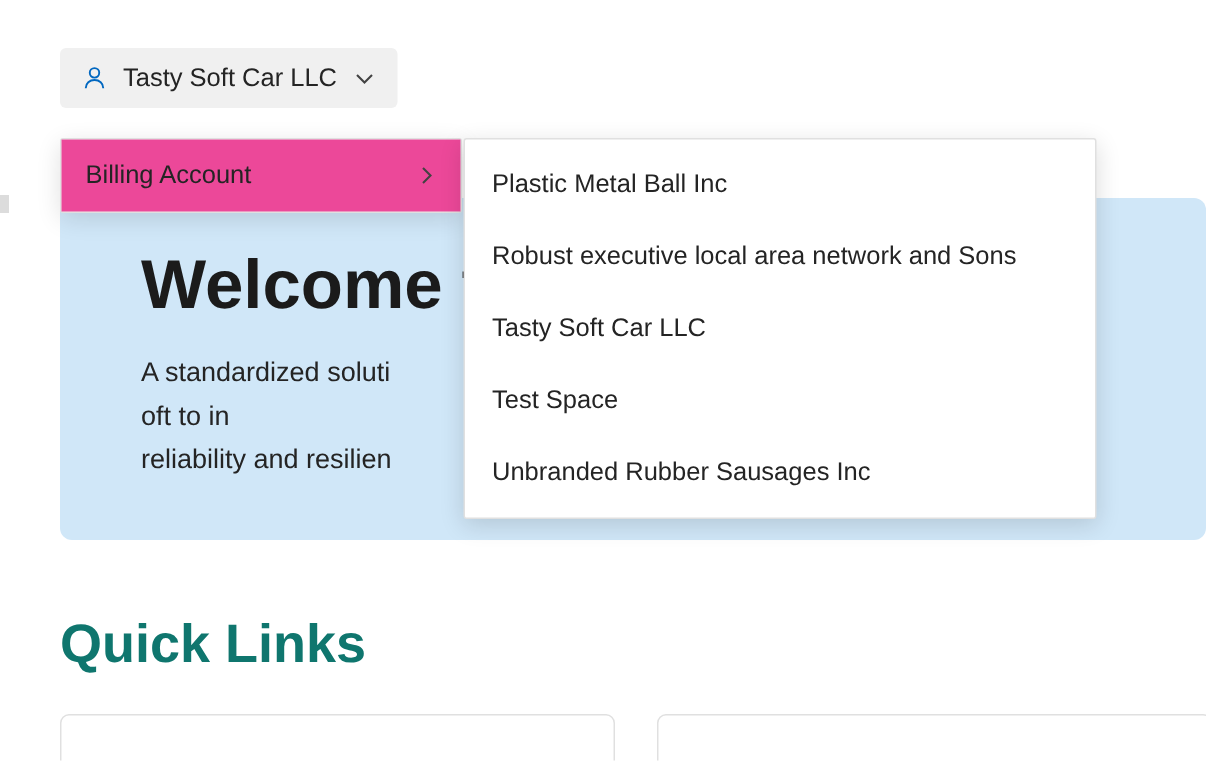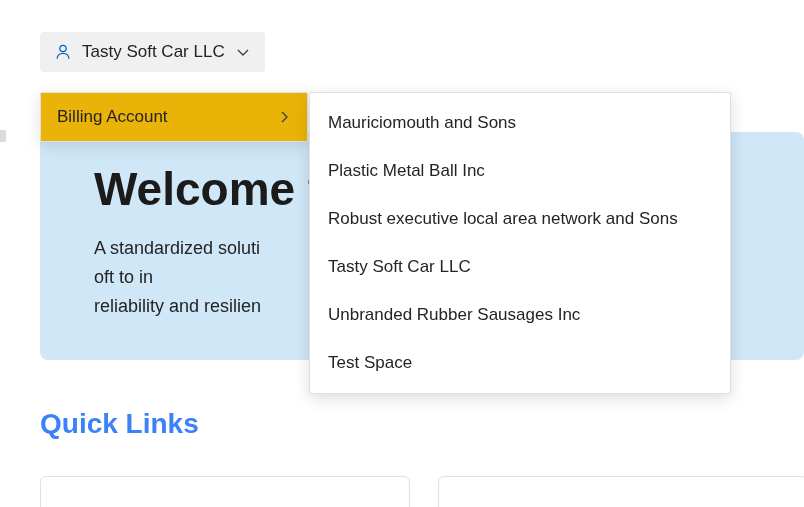--- a/index.html
+++ b/index.html
@@ -50,21 +50,21 @@
       padding: 0;
     }
     .submenu-item {
       display: flex;
       align-items: center;
       justify-content: space-between;
       padding: 14px 16px;
       font-size: 17px;
       color: #242424;
       cursor: pointer;
-      background: #eab308;
+      background: #ec4899;
     }
     .submenu-item .chev-right svg {
       width: 14px;
       height: 14px;
       display: block;
     }
     .flyout {
       position: absolute;
       top: 92px;
       left: 309px;
@@ -104,23 +104,23 @@
       font-size: 18px;
       color: #242424;
       line-height: 1.6;
     }
     .quick-links {
       position: absolute;
       top: 408px;
       left: 40px;
     }
     .quick-links h2 {
-      font-size: 28px;
+      font-size: 36px;
       font-weight: 700;
-      color: #3b82f6;
+      color: #0f766e;
     }
     .card-placeholder {
       position: absolute;
       top: 476px;
       left: 40px;
       width: 370px;
       height: 80px;
       border: 1px solid #e0e0e0;
       border-radius: 6px;
     }
@@ -188,19 +188,18 @@
     <span>Billing Account</span>
     <span class="chev-right">
       <svg viewBox="0 0 14 14" fill="none" stroke="#424242" stroke-width="1.4">
         <path d="M5 2l5 5-5 5"></path>
       </svg>
     </span>
   </div>
 </div>
 
 <div class="flyout">
-  <div class="flyout-item"><span>Mauriciomouth and Sons</span></div>
   <div class="flyout-item"><span>Plastic Metal Ball Inc</span></div>
   <div class="flyout-item"><span>Robust executive local area network and Sons</span></div>
   <div class="flyout-item"><span>Tasty Soft Car LLC</span></div>
+  <div class="flyout-item"><span>Test Space</span></div>
   <div class="flyout-item"><span>Unbranded Rubber Sausages Inc</span></div>
-  <div class="flyout-item"><span>Test Space</span></div>
 </div>
 
 </body></html>

